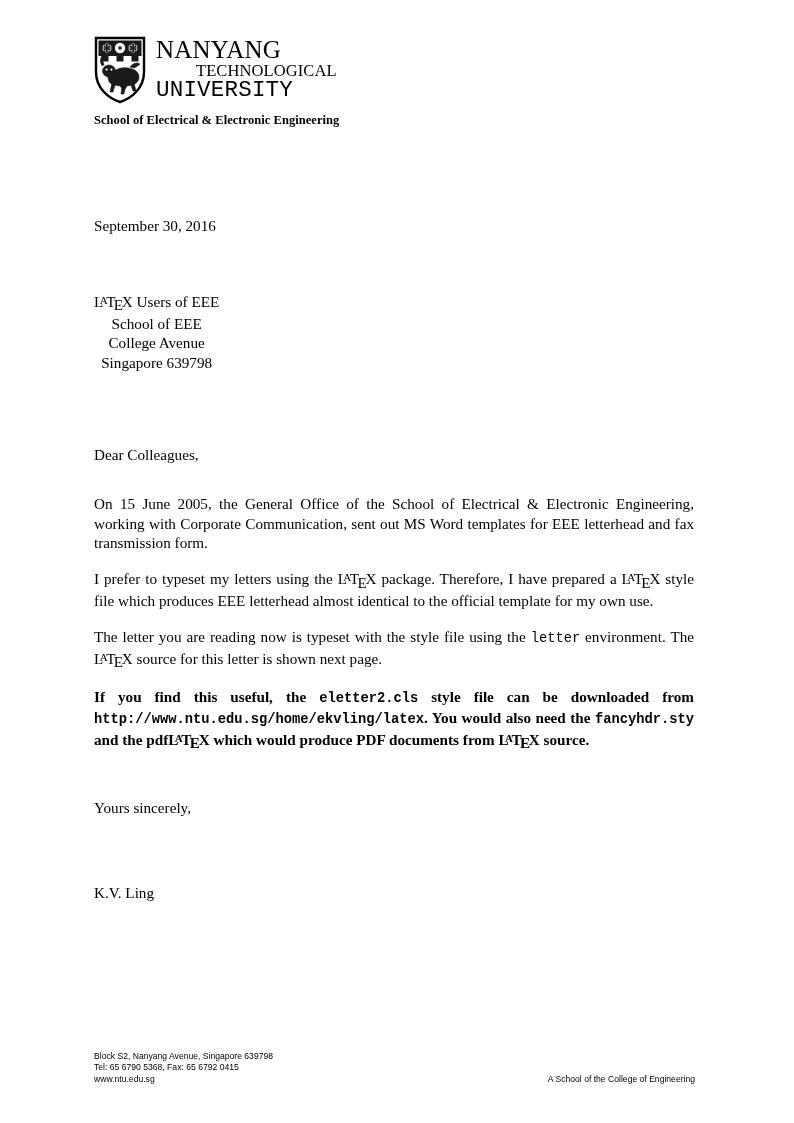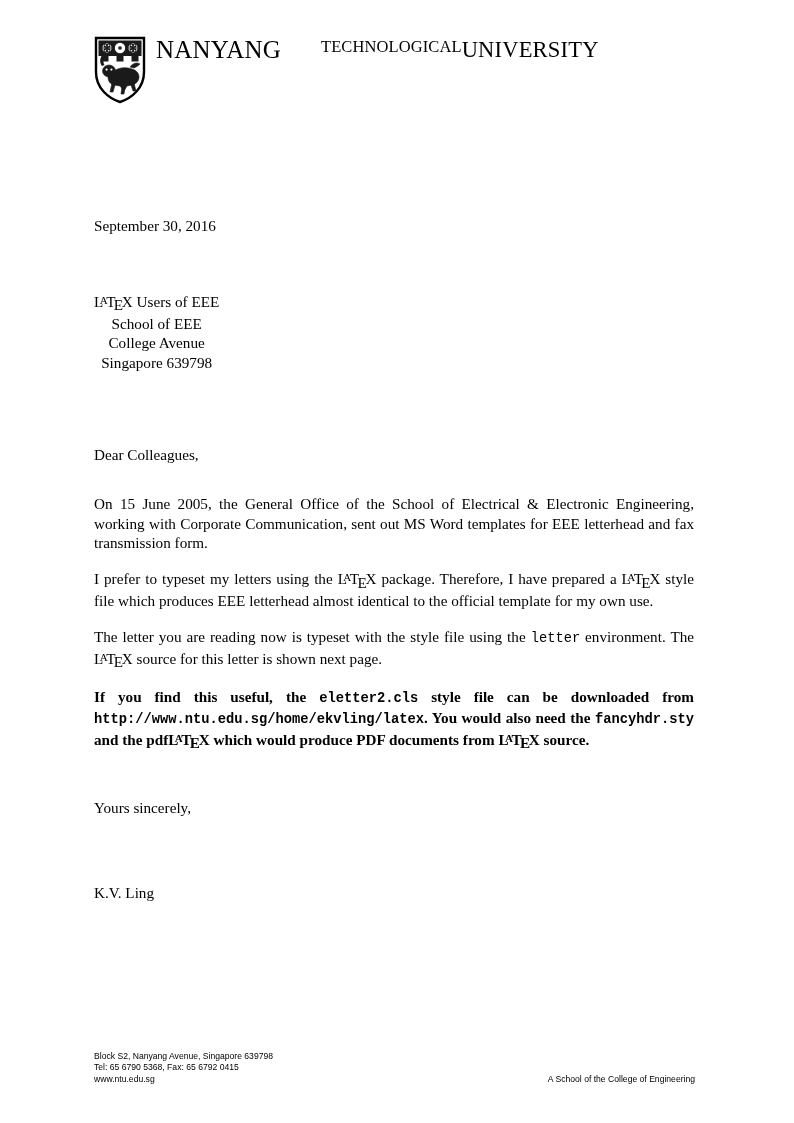--- a/index.html
+++ b/index.html
@@ -31,41 +31,41 @@
     height: 70px;
   }
   .crest {
     width: 52px;
     height: 68px;
     flex: 0 0 52px;
     margin-right: 10px;
   }
   .wordmark {
     display: flex;
-    flex-direction: row;
+    flex-direction: column;
     justify-content: space-between;
     padding-top: 2px;
   }
   .wordmark-line1 {
     font-family: "Liberation Serif", "DejaVu Serif", serif;
     font-size: 25px;
     line-height: 24px;
     letter-spacing: 0.2px;
     font-weight: 400;
   }
   .wordmark-line2 {
     font-family: "Liberation Serif", "DejaVu Serif", serif;
     font-size: 16.5px;
     line-height: 17px;
     letter-spacing: 0.1px;
     font-weight: 400;
     margin-left: 40px;
   }
   .wordmark-line3 {
-    font-family: Liberation Serif, serif;
+    font-family: Liberation Mono, monospace;
     font-size: 22.5px;
     line-height: 23px;
     letter-spacing: 0.2px;
     font-weight: 400;
   }
   .school-line {
     position: absolute;
     left: 94px;
     top: 113px;
     font-family: "Liberation Serif", "DejaVu Serif", serif;
@@ -218,20 +218,21 @@
         </g>
         <path d="M8 30 C5 26 6 21 9 19 L11 22 C9 24 9 27 10.5 29 Z" fill="#1a1a1a"></path>
       </svg>
       <div class="wordmark">
         <div class="wordmark-line1">NANYANG</div>
         <div class="wordmark-line2">TECHNOLOGICAL</div>
         <div class="wordmark-line3">UNIVERSITY</div>
       </div>
     </div>
   </div>
+  <div class="school-line">School of Electrical &amp; Electronic Engineering</div>
 
   <div class="body-block">
 
     <div class="date">September 30, 2016</div>
 
     <div class="address">
       <div><span class="latex">L<span class="l-a">A</span>T<span class="l-e">E</span>X</span><span> Users of EEE</span></div>
       <div>School of EEE</div>
       <div>College Avenue</div>
       <div>Singapore 639798</div>

